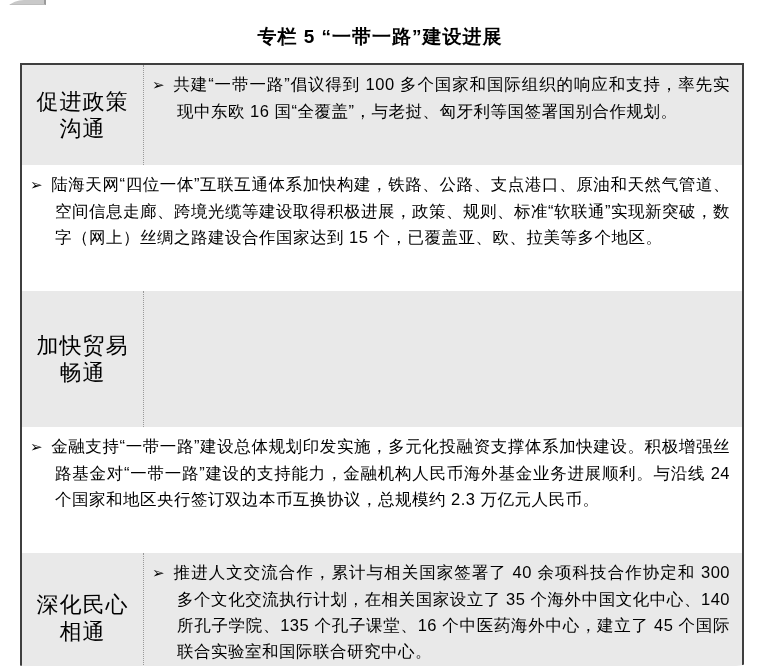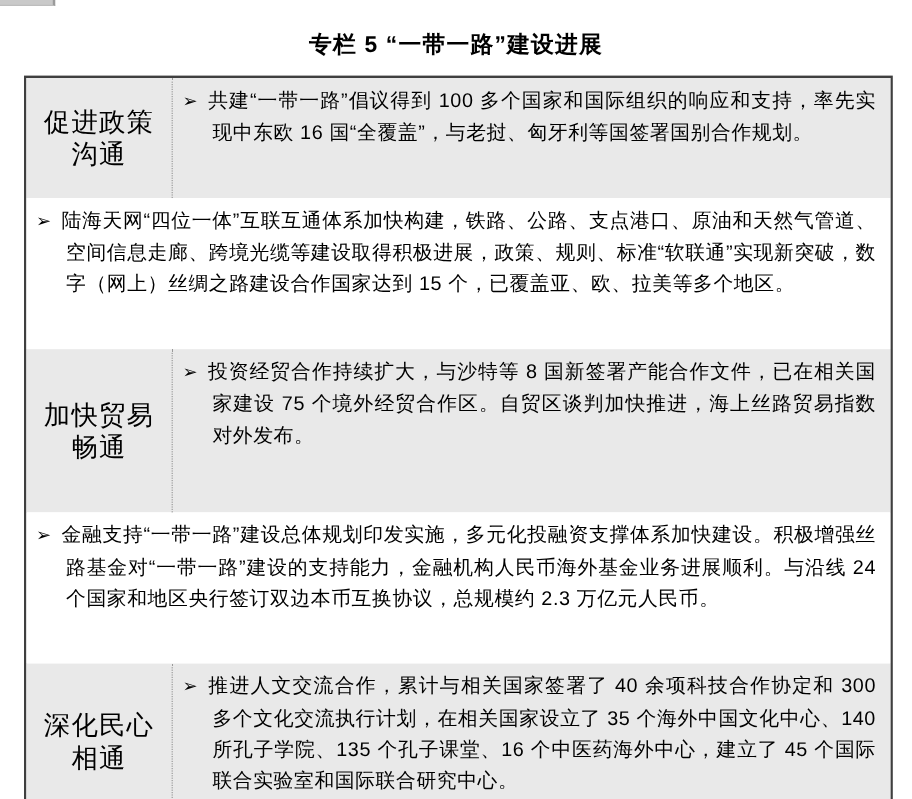--- a/index.html
+++ b/index.html
@@ -10,20 +10,21 @@
   body {
     font-family: "Liberation Sans", sans-serif;
     color: #000000;
   }
   .page {
     position: relative;
     width: 760px;
     height: 666px;
     background: #ffffff;
     overflow: hidden;
+    border-radius: 24px;
   }
   
   .corner-artifact {
     position: absolute;
     left: 0;
     top: 0;
     width: 44px;
     height: 4px;
     background: #c9c9c9;
     border-right: 2px solid #9a9a9a;
@@ -119,23 +120,20 @@
 
     <div class="row">
       <div class="content-cell">
         <p class="content-para"><span class="bullet">➢</span><span>陆海天网“四位一体”互联互通体系加快构建，铁路、公路、支点港口、原油和天然气管道、空间信息走廊、跨境光缆等建设取得积极进展，政策、规则、标准“软联通”实现新突破，数字（网上）丝绸之路建设合作国家达到 15 个，已覆盖亚、欧、拉美等多个地区。</span></p>
       </div>
     </div>
 
     <div class="row shaded">
       <div class="label-cell">加快贸易
 畅通</div>
-      <div class="content-cell">
-        <p class="content-para"><span class="bullet">➢</span><span>投资经贸合作持续扩大，与沙特等 8 国新签署产能合作文件，已在相关国家建设 75 个境外经贸合作区。自贸区谈判加快推进，海上丝路贸易指数对外发布。</span></p>
-      </div>
     </div>
 
     <div class="row">
       <div class="content-cell">
         <p class="content-para"><span class="bullet">➢</span><span>金融支持“一带一路”建设总体规划印发实施，多元化投融资支撑体系加快建设。积极增强丝路基金对“一带一路”建设的支持能力，金融机构人民币海外基金业务进展顺利。与沿线 24 个国家和地区央行签订双边本币互换协议，总规模约 2.3 万亿元人民币。</span></p>
       </div>
     </div>
 
     <div class="row shaded">
       <div class="label-cell">深化民心

